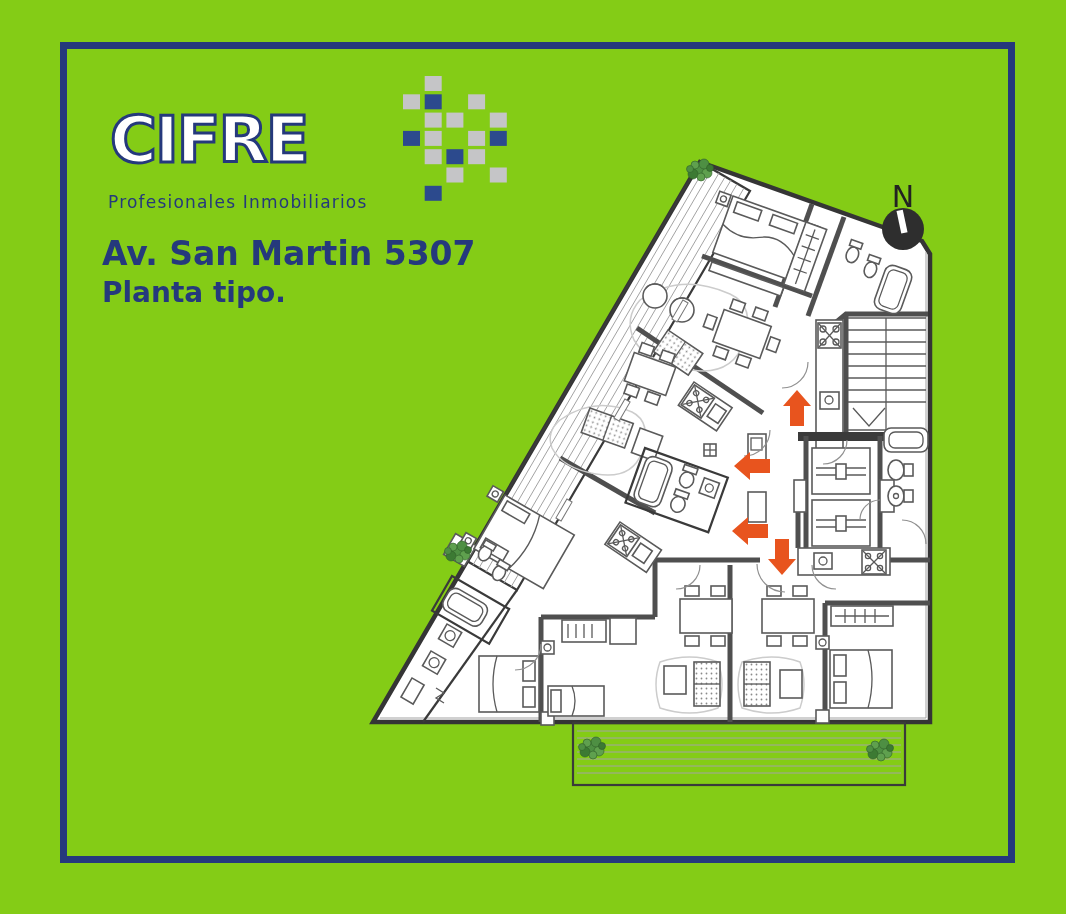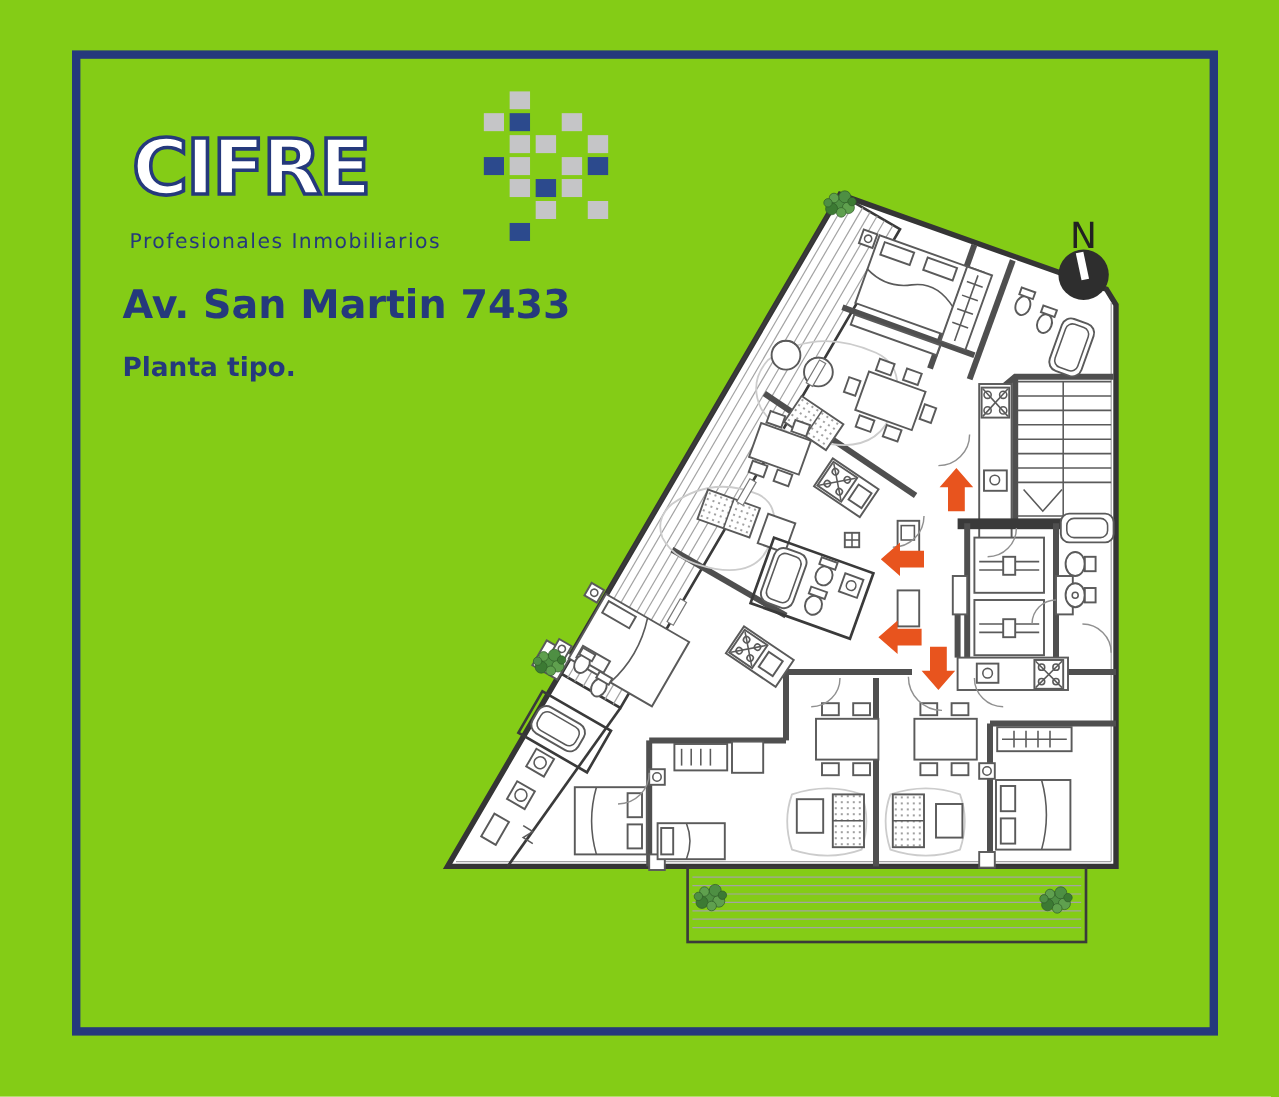--- a/index.html
+++ b/index.html
@@ -12,21 +12,21 @@
   .frame{position:absolute;left:60px;top:42px;width:955px;height:821px;
          border:7px solid var(--navy);box-sizing:border-box;}
   .brand-logo{position:absolute;left:108px;top:98px;}
   .cifre-text{font-family:"DejaVu Sans","Liberation Sans",sans-serif;font-size:64px;
               font-weight:bold;fill:#ffffff;stroke:var(--navy);stroke-width:3px;letter-spacing:-2px;}
   .tagline{position:absolute;left:108px;top:192px;color:var(--navy);font-size:17px;
            letter-spacing:1.2px;font-weight:500;}
   .mosaic{position:absolute;left:403px;top:76px;}
   .title{position:absolute;left:102px;top:234px;color:var(--navy);font-size:33px;
          font-weight:bold;letter-spacing:0px;}
-  .subtitle{position:absolute;left:102px;top:294px;color:var(--navy);font-size:22px;font-weight:bold;}
+  .subtitle{position:absolute;left:102px;top:276px;color:var(--navy);font-size:28px;font-weight:bold;}
   .plan-svg{position:absolute;left:0;top:0;}
   .plan-svg .outline{fill:#fff;stroke:#353535;stroke-width:4.5;}
   .plan-svg .wall{stroke:#4f4f4f;stroke-width:5;fill:none;}
   .plan-svg .wall2{stroke:#3a3a3a;stroke-width:2.2;fill:none;}
   .plan-svg .furn{fill:#fff;stroke:#5a5a5a;stroke-width:1.6;}
   .plan-svg .dotfurn{fill:url(#dots);stroke:#5a5a5a;stroke-width:1.6;}
   .plan-svg .thin{stroke:#5a5a5a;stroke-width:1.3;fill:none;}
   .plan-svg .deck{stroke:#a3a3a3;stroke-width:1;fill:none;}
   .plan-svg .arc{stroke:#909090;stroke-width:1.2;fill:none;}
   .plan-svg .rug{stroke:#cccccc;stroke-width:1.5;fill:none;}
@@ -60,21 +60,21 @@
         <rect x="86.8" y="54.9" width="17" height="15" fill="#2c4a8d"></rect>
         <rect x="21.7" y="73.2" width="17" height="15" fill="#c5c5c7"></rect>
         <rect x="43.4" y="73.2" width="17" height="15" fill="#2c4a8d"></rect>
         <rect x="65.1" y="73.2" width="17" height="15" fill="#c5c5c7"></rect>
         <rect x="43.4" y="91.5" width="17" height="15" fill="#c5c5c7"></rect>
         <rect x="86.8" y="91.5" width="17" height="15" fill="#c5c5c7"></rect>
         <rect x="21.7" y="109.8" width="17" height="15" fill="#2c4a8d"></rect>
       </g>
   </svg>
 
-  <div class="title">Av. San Martin 7433</div>
+  <div class="title">Av. San Martin 5307</div>
   <div class="subtitle">Planta tipo.</div>
 
   <svg class="plan-svg" width="1066" height="914" viewBox="0 0 1066 914">
     <defs>
       <pattern id="dots" width="5" height="5" patternUnits="userSpaceOnUse">
         <rect width="5" height="5" fill="#fff"></rect>
         <circle cx="2.5" cy="2.5" r="0.9" fill="#8a8a8a"></circle>
       </pattern>
     </defs>
 

